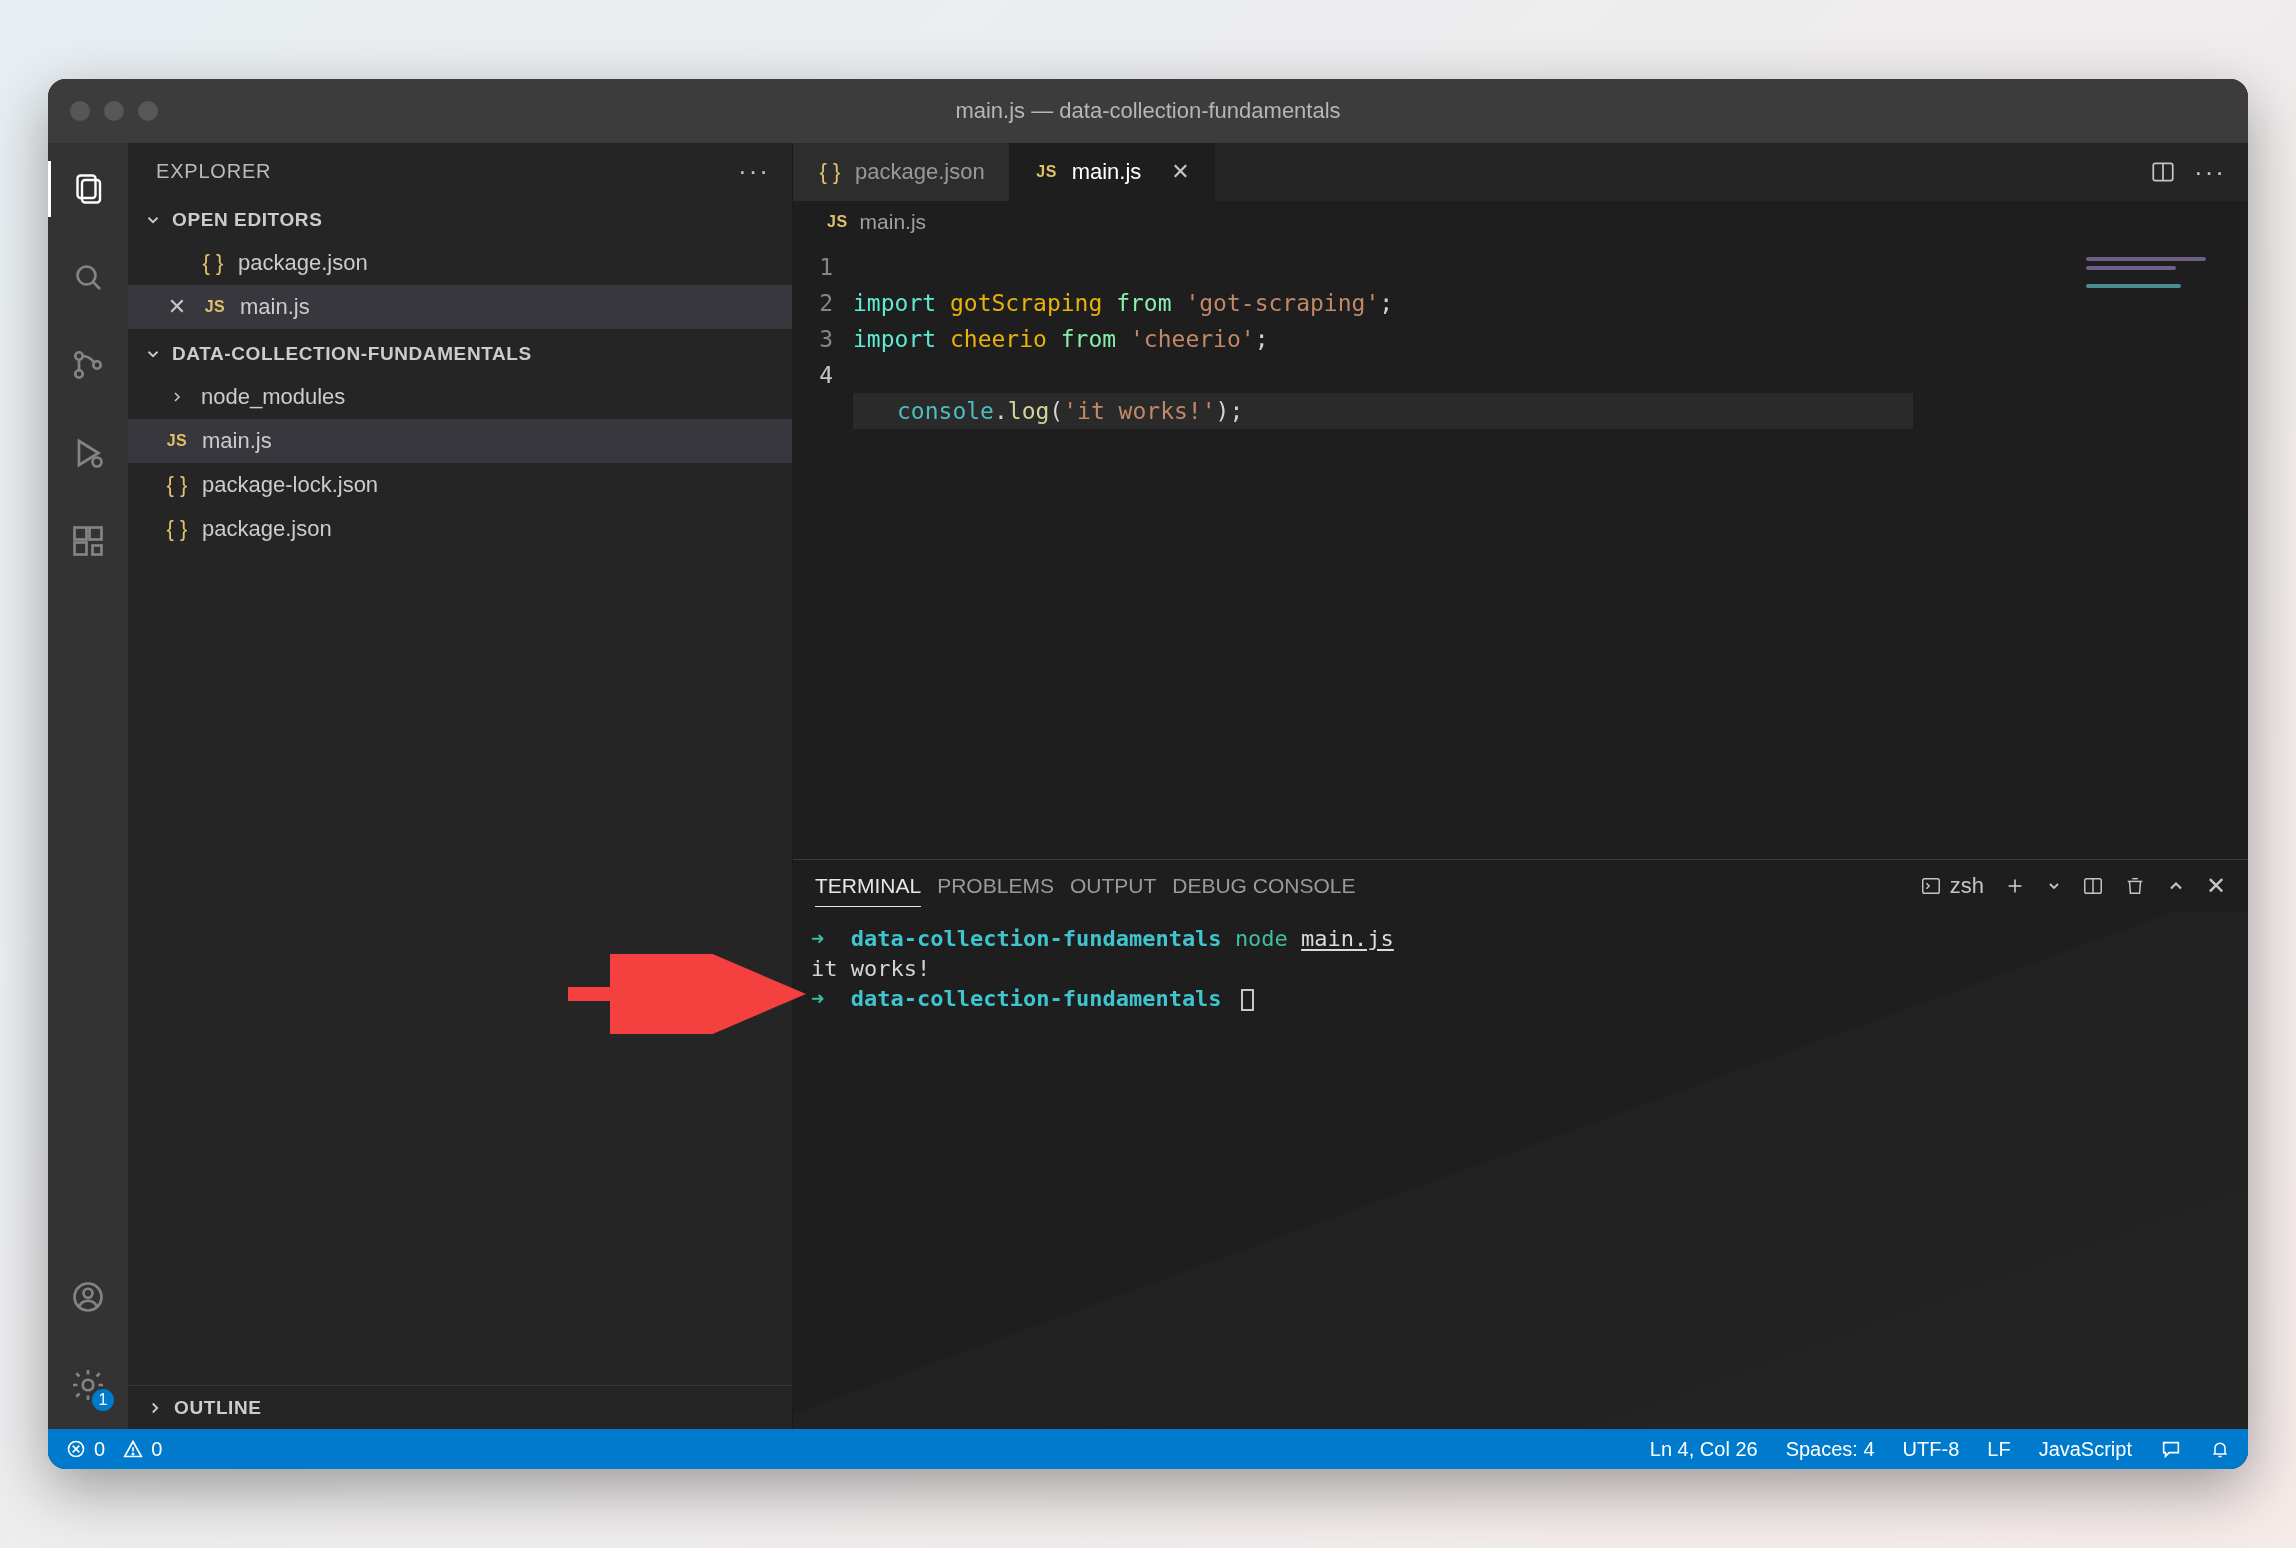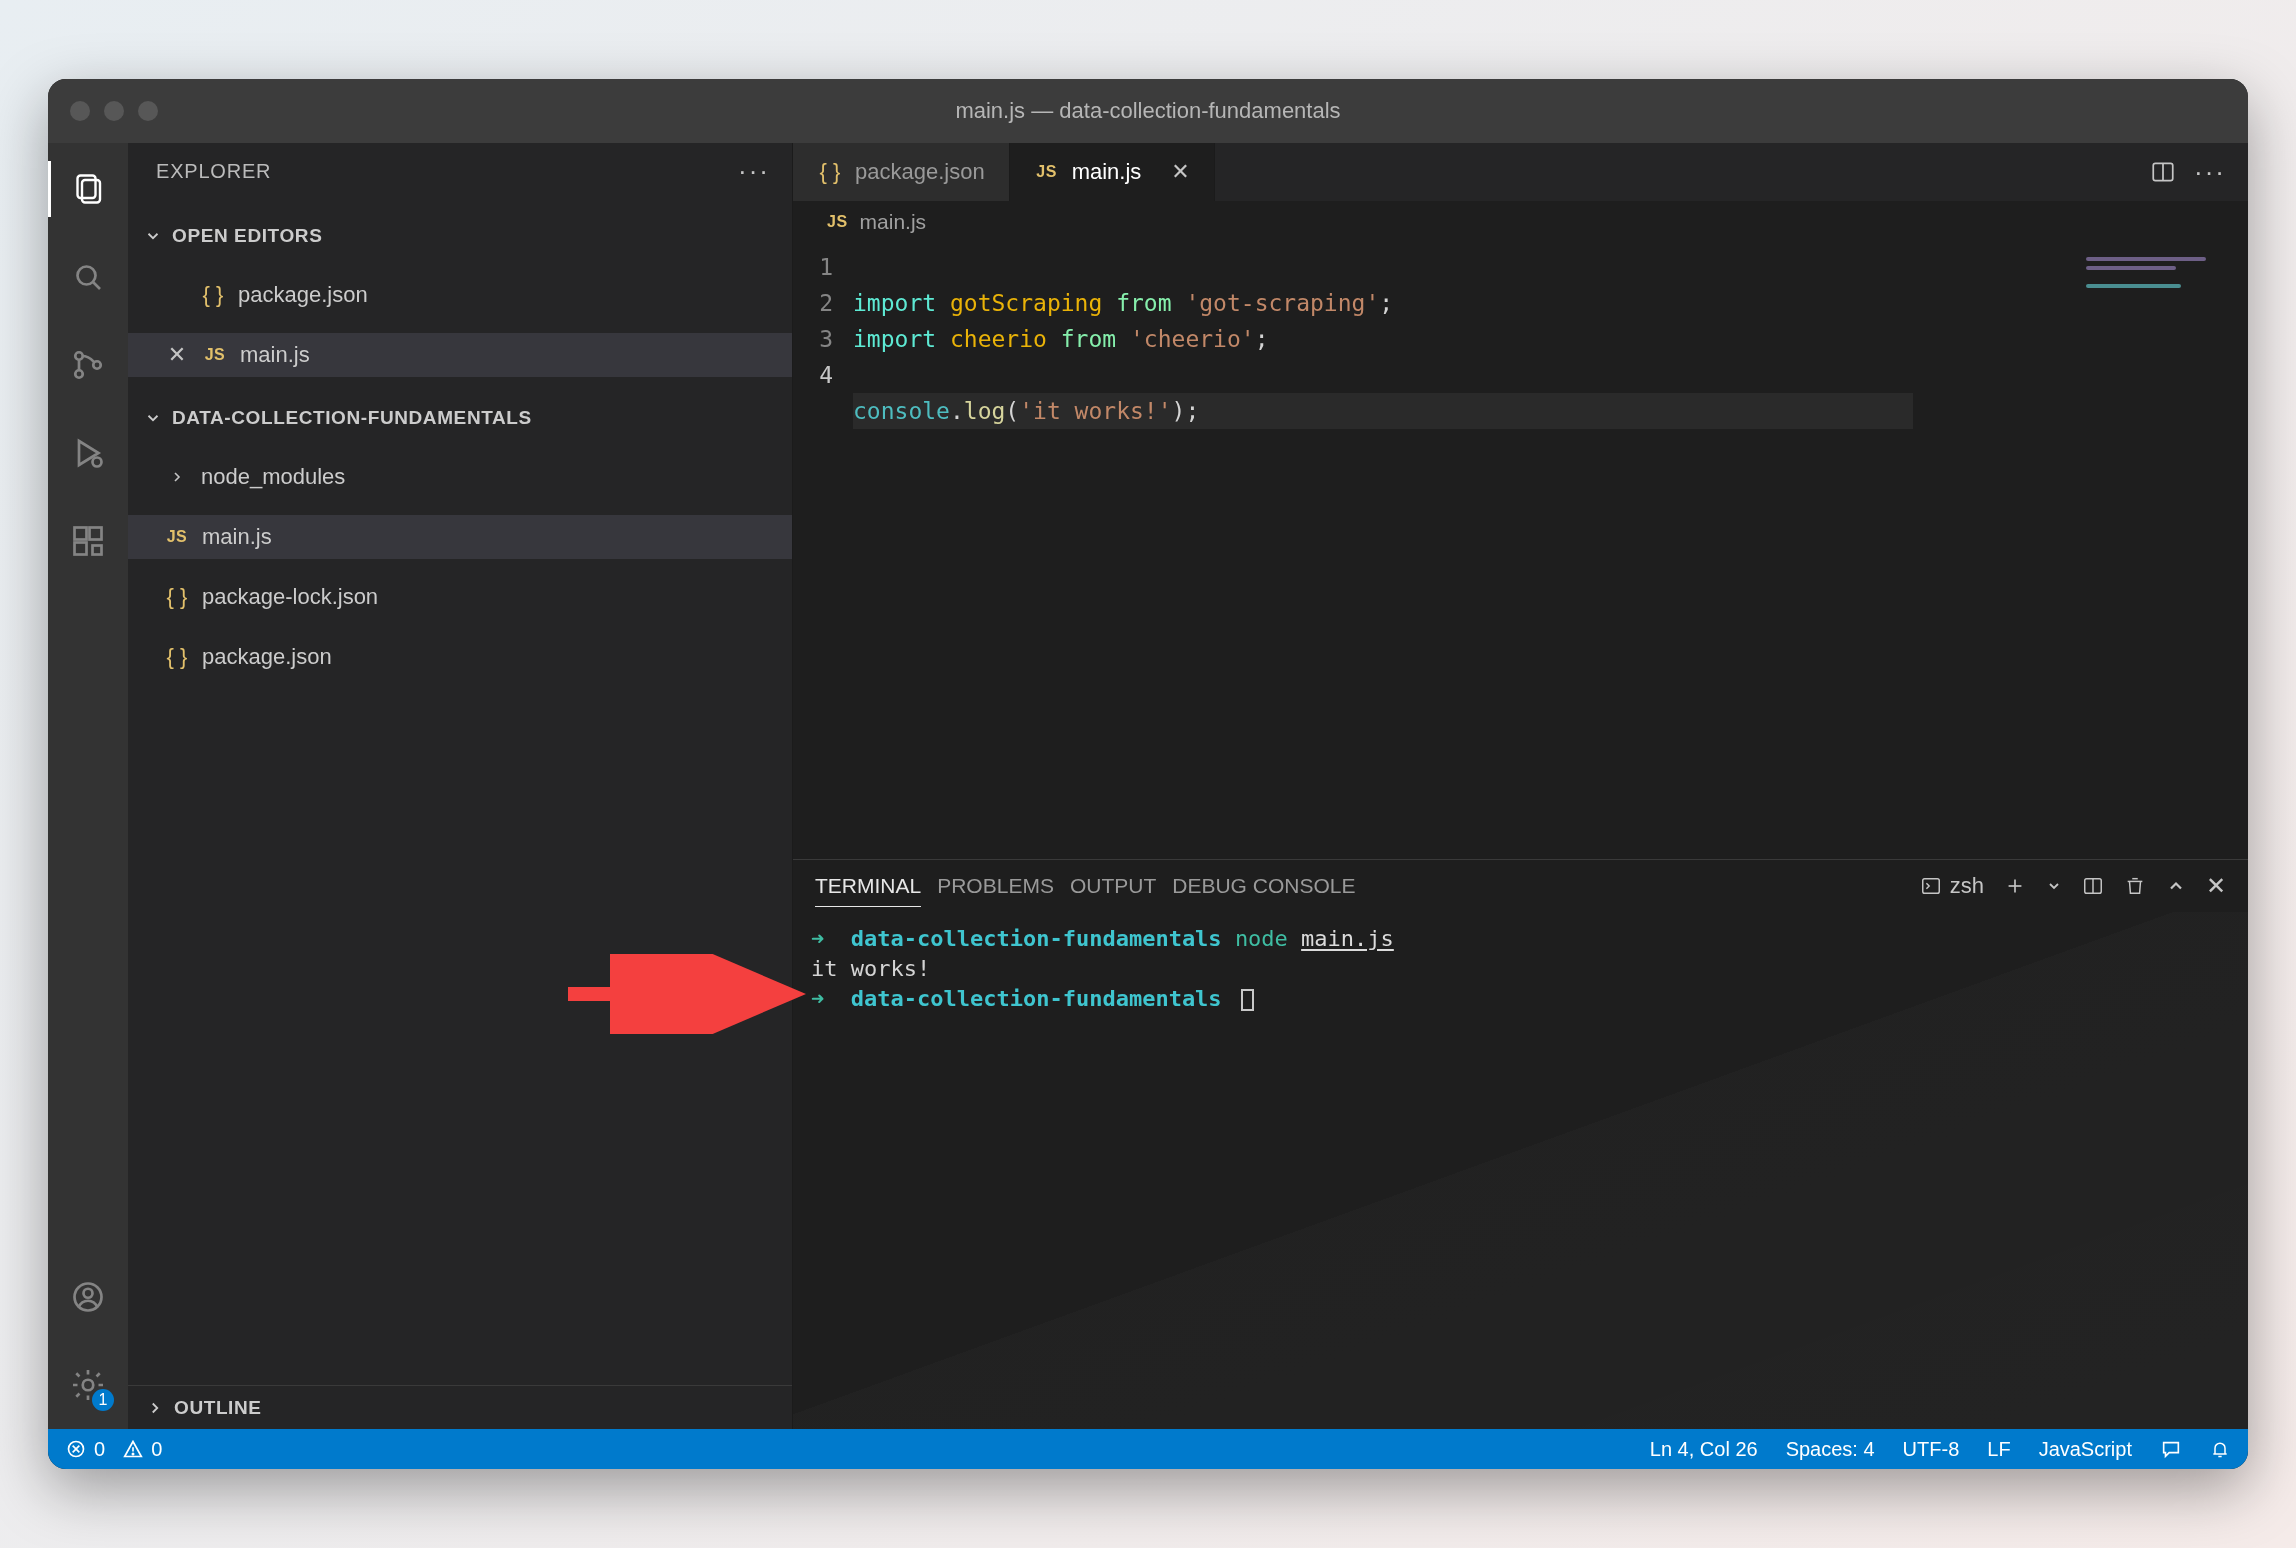--- a/index.html
+++ b/index.html
@@ -50,21 +50,21 @@
   .badge-blue {
     position:absolute; right:14px; bottom:10px;
     background:#007acc; color:#fff; font-size:16px;
     border-radius:50%; width:22px; height:22px;
     display:flex; align-items:center; justify-content:center;
   }
 
   
   .sidebar {
     width: 665px; background:#252526; color:#cccccc;
-    display:flex; flex-direction:column; border-right:1px solid #1b1b1b;gap:16px;
+    display:flex; flex-direction:column; border-right:1px solid #1b1b1b;
   }
   .sb-header {
     height:56px; display:flex; align-items:center; justify-content:space-between;
     padding:0 22px 0 28px; color:#bbbbbb; font-size:20px; letter-spacing:0.8px;
   }
   .sb-dots { color:#c5c5c5; font-size:26px; letter-spacing:2px; }
   .sb-section-title {
     display:flex; align-items:center; gap:10px;
     padding:10px 16px; color:#cccccc; font-size:19px; font-weight:700;
     letter-spacing:0.6px;
@@ -122,21 +122,21 @@
     position:relative; min-height:0;
   }
   .gutter { width:60px; text-align:right; color:#858585; padding-right:20px; padding-top:6px; user-select:none; }
   .code { flex:1; padding-top:6px; color:#d4d4d4; white-space:pre; min-width:0; }
   .hl-line { background:#2a2a2a; display:inline-block; width:1060px; }
   .tk-kw { color:#5eead4; }
   .tk-var { color:#eab308; }
   .tk-from { color:#86efac; }
   .tk-str { color:#c28868; }
   .tk-punc { color:#d4d4d4; }
-  .tk-obj { color:#4ebdc0; }
+  .tk-obj { color:#4ebdc0;margin-left:44px; }
   .tk-fn { color:#d6d49c; }
 
   .minimap {
     width:170px; background:#1e1e1e; position:relative;
   }
   .minimap .mm { position:absolute; right:12px; top:14px; width:150px; }
   .mm-line { height:4px; border-radius:2px; margin-bottom:5px; }
 
   
   .panel {

